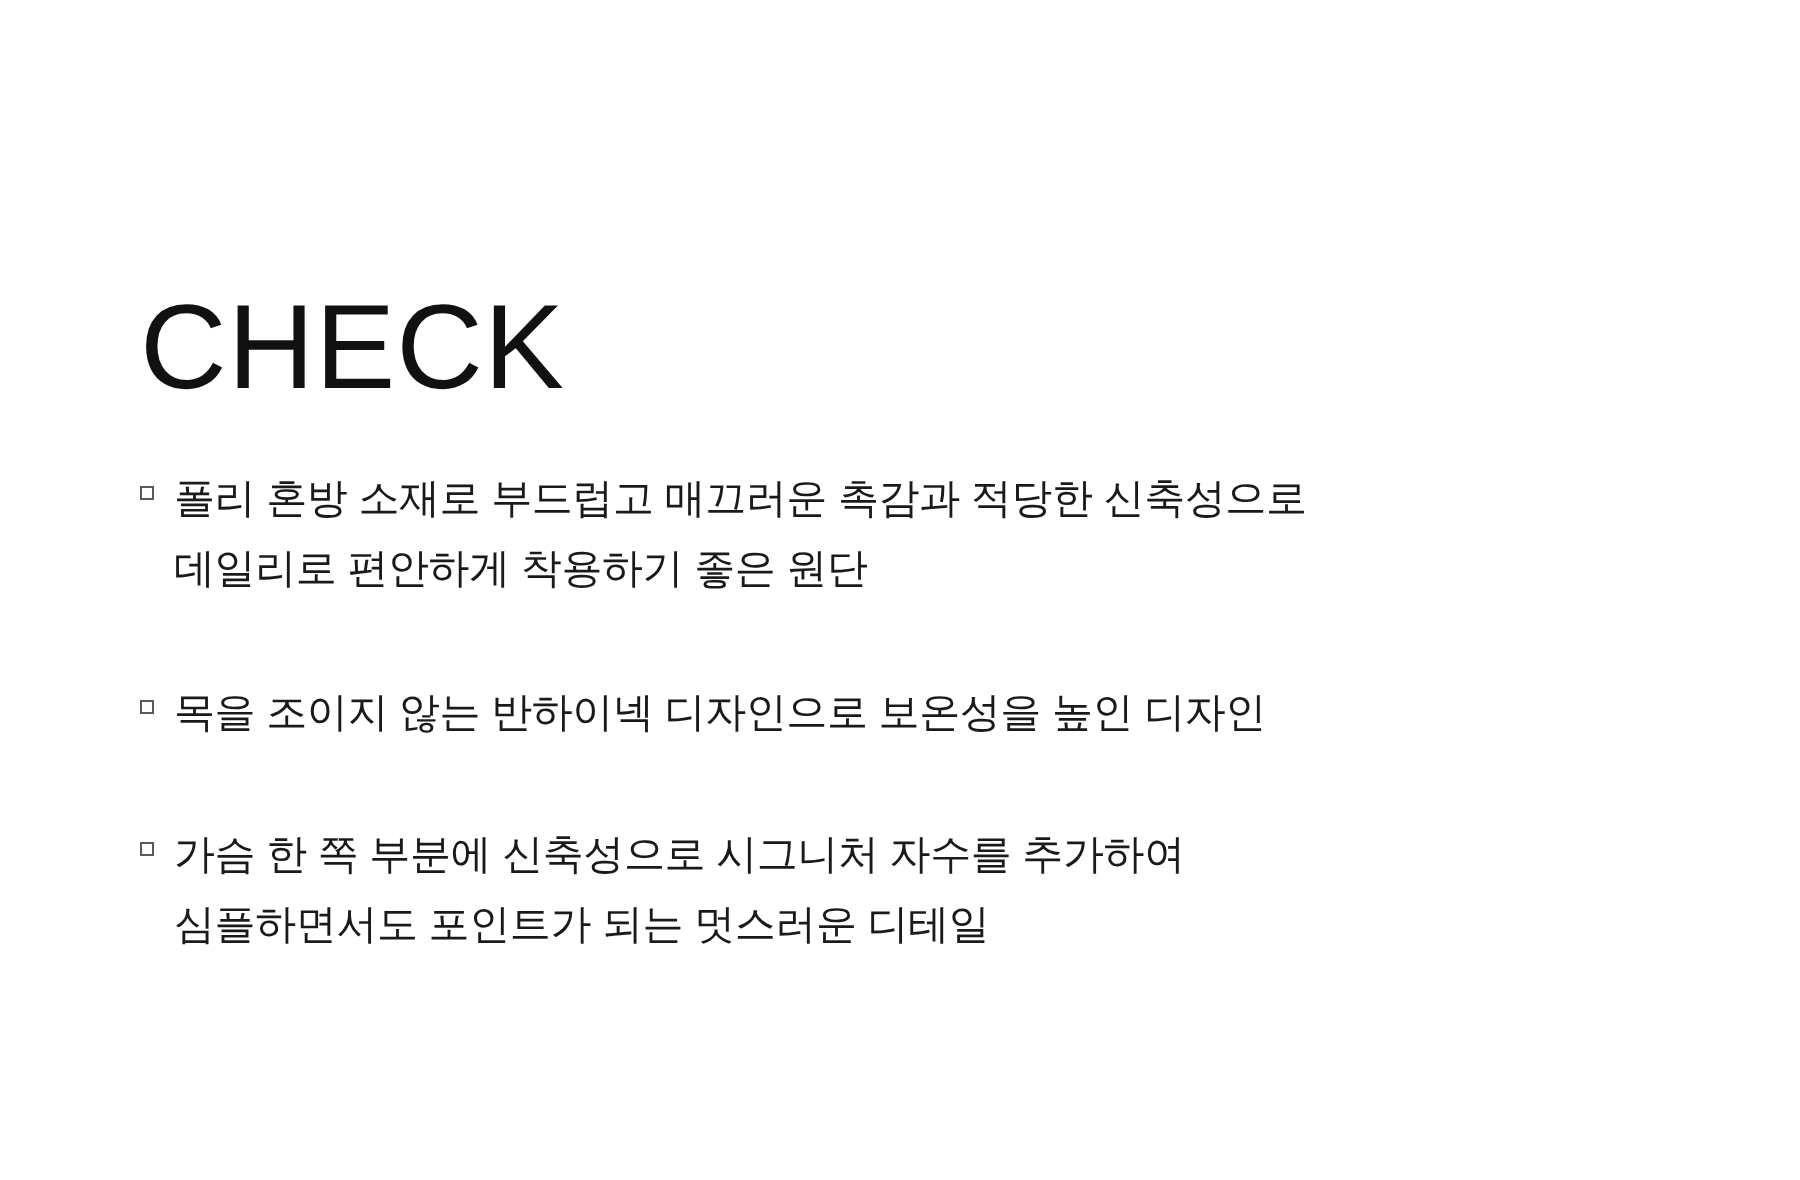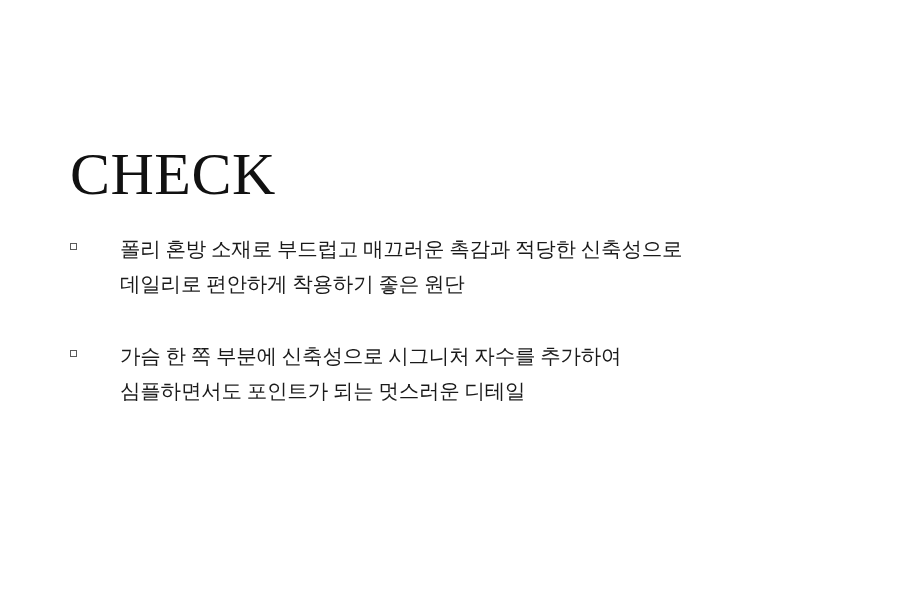--- a/index.html
+++ b/index.html
@@ -12,21 +12,20 @@
     background: #ffffff;
     font-family: "Liberation Sans", "DejaVu Sans", sans-serif;
     color: #111111;
     overflow: hidden;
   }
   .page {
     position: relative;
     width: 900px;
     height: 498px;
     box-sizing: border-box;
-    font-family: Liberation Serif, serif;
   }
   .title {
     position: absolute;
     left: 70px;
     top: 104px;
     font-size: 60px;
     line-height: 1;
     font-weight: 400;
     letter-spacing: 0.5px;
     color: #111111;
@@ -35,21 +34,20 @@
   .bullet-list {
     position: absolute;
     left: 70px;
     top: 232px;
     width: 780px;
   }
   .bullet-item {
     display: flex;
     align-items: flex-start;
     margin-bottom: 36px;
-    gap: 33px;
   }
   .bullet-item:last-child {
     margin-bottom: 0;
   }
   .bullet-marker {
     flex: 0 0 auto;
     width: 7px;
     height: 7px;
     border: 1px solid #5a5a5a;
     background: #ffffff;
@@ -75,20 +73,24 @@
   <h1 class="title">CHECK</h1>
 
   <div class="bullet-list">
 
     <div class="bullet-item">
       <span class="bullet-marker"></span>
       <span class="bullet-text">폴리 혼방 소재로 부드럽고 매끄러운 촉감과 적당한 신축성으로
 데일리로 편안하게 착용하기 좋은 원단</span>
     </div>
 
+    <div class="bullet-item">
+      <span class="bullet-marker"></span>
+      <span class="bullet-text">목을 조이지 않는 반하이넥 디자인으로 보온성을 높인 디자인</span>
+    </div>
 
     <div class="bullet-item">
       <span class="bullet-marker"></span>
       <span class="bullet-text">가슴 한 쪽 부분에 신축성으로 시그니처 자수를 추가하여
 심플하면서도 포인트가 되는 멋스러운 디테일</span>
     </div>
 
   </div>
 
 </div>

